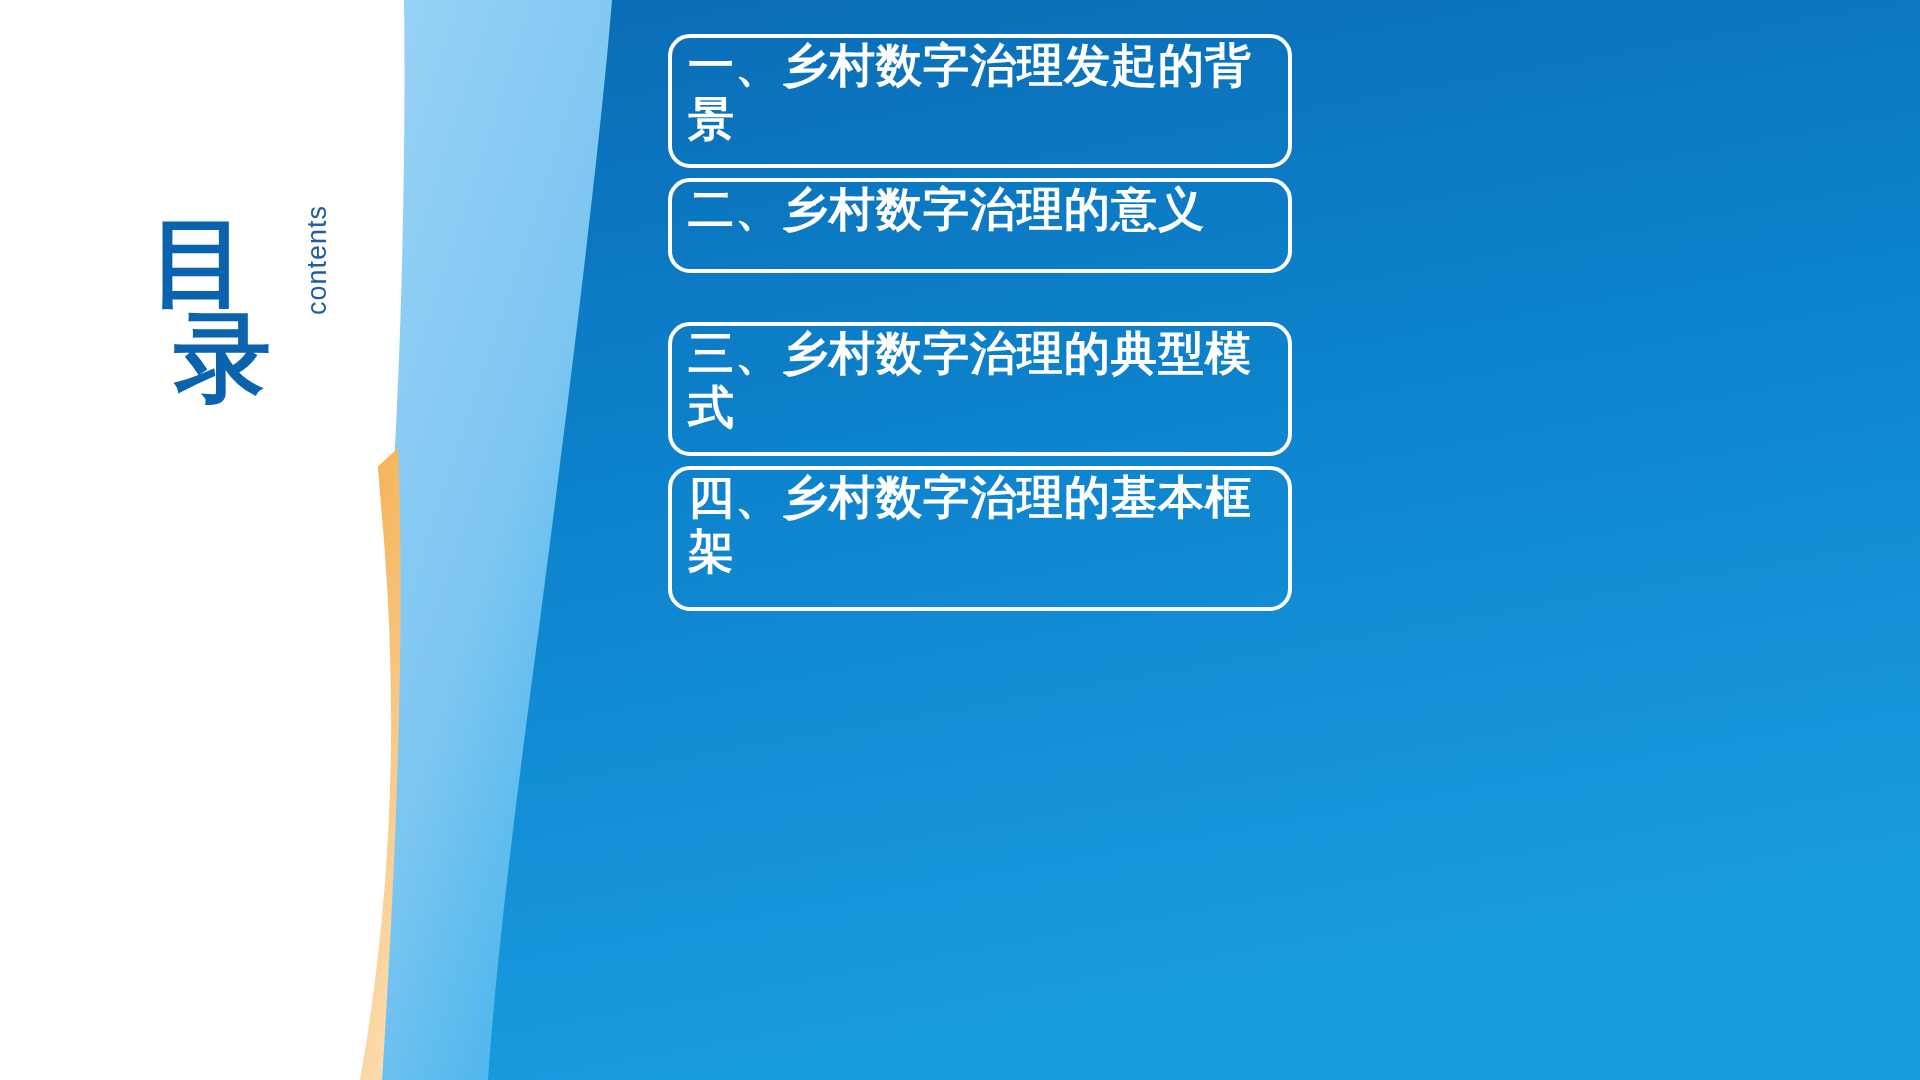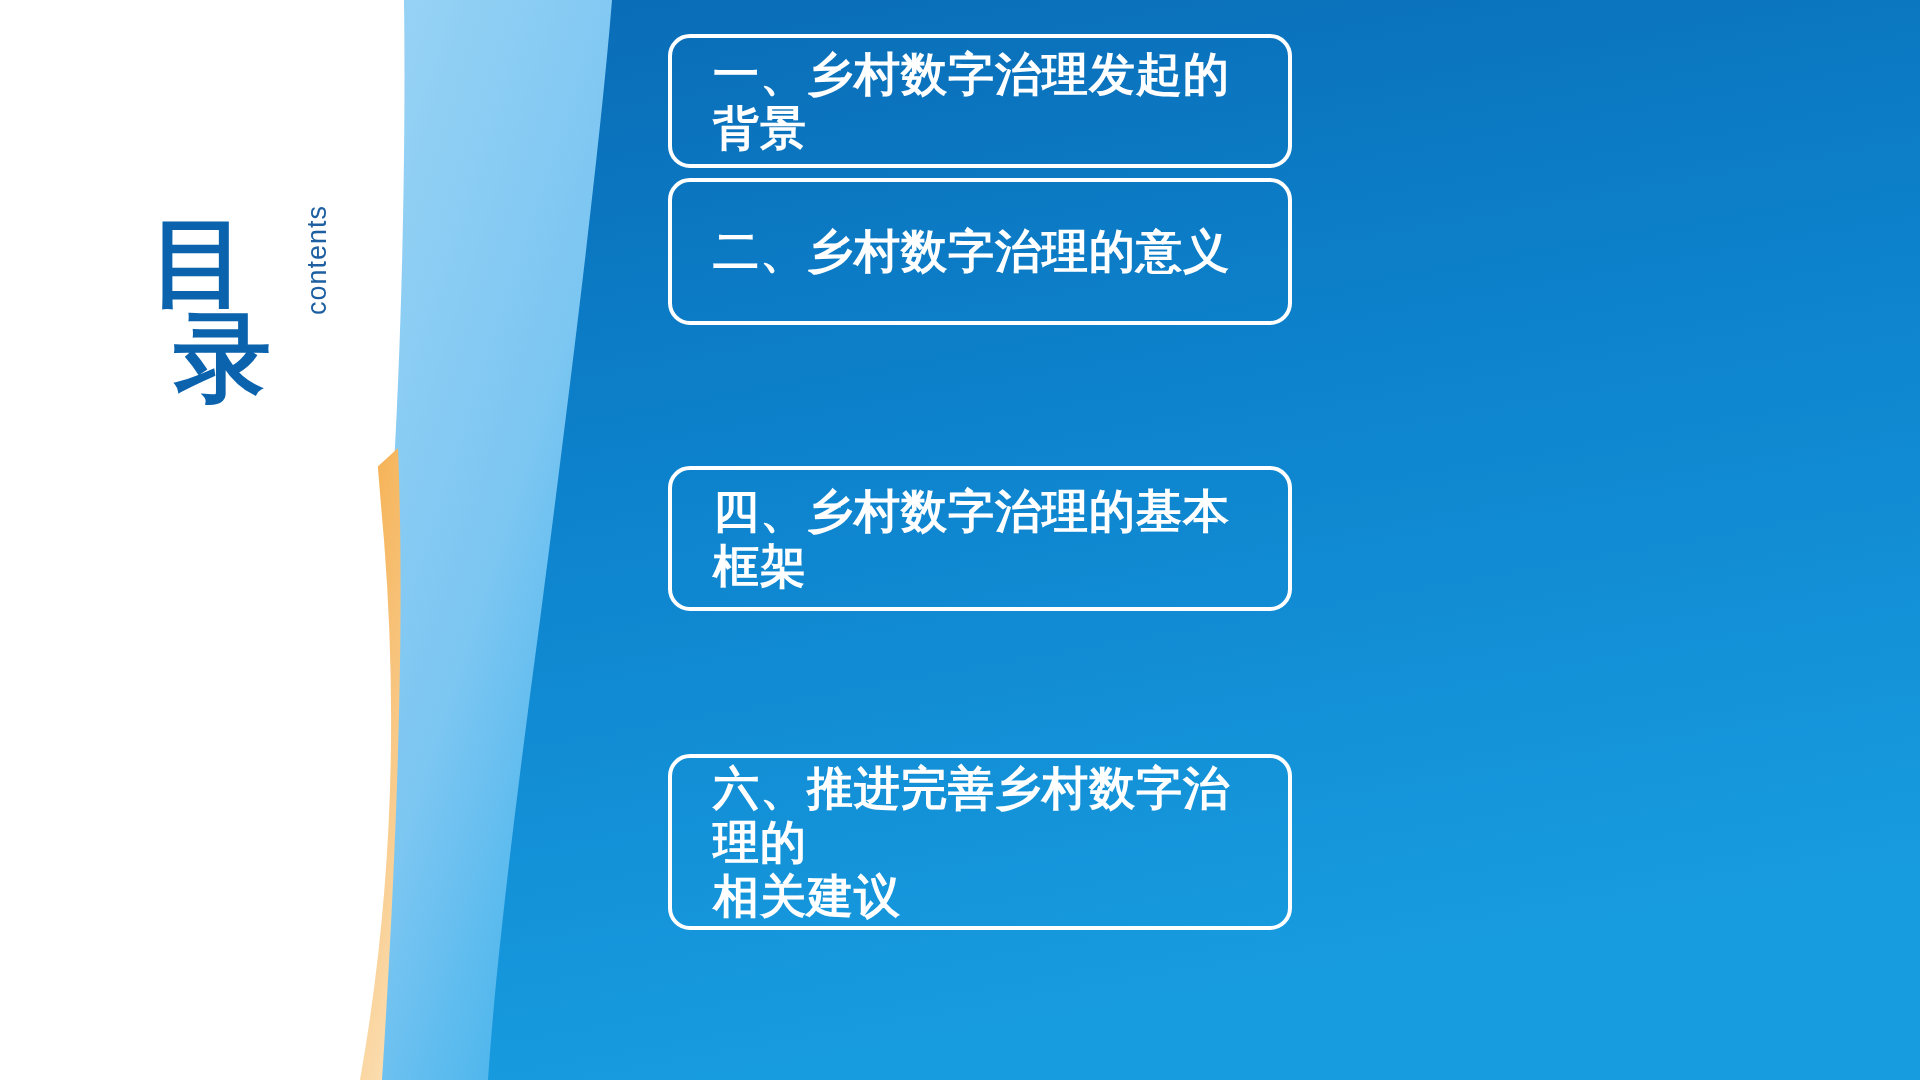--- a/index.html
+++ b/index.html
@@ -72,34 +72,34 @@
     height: 1020px;
   }
   .content-box {
     position: absolute;
     left: 0;
     width: 624px;
     box-sizing: border-box;
     border: 4px solid #ffffff;
     border-radius: 22px;
     display: flex;
-    align-items: center;
-    padding: 0 41px;
+    align-items: flex-start;
+    padding: 0 16px;
   }
   .content-box .label {
     color: #ffffff;
     font-weight: bold;
     font-size: 46px;
     line-height: 1.18;
     letter-spacing: 1px;
     white-space: pre-line;
     font-family: "DejaVu Sans", "Liberation Sans", sans-serif;
   }
   .box-1 { top: 0px;   height: 134px; }
-  .box-2 { top: 144px; height: 147px; }
+  .box-2 { top: 144px; height: 95px; }
   .box-3 { top: 288px; height: 134px; }
   .box-4 { top: 432px; height: 145px; }
   .box-5 { top: 576px; height: 134px; }
   .box-6 { top: 720px; height: 176px; }
 </style>
 </head>
 <body>
 
 <div id="slide">
 
@@ -157,26 +157,25 @@
   <div id="contents-list">
 
     <div class="content-box box-1">
       <span class="label">一、乡村数字治理发起的背景</span>
     </div>
 
     <div class="content-box box-2">
       <span class="label">二、乡村数字治理的意义</span>
     </div>
 
+    <div class="content-box box-3">
+      <span class="label">三、乡村数字治理的典型模式</span>
+    </div>
 
     <div class="content-box box-4">
       <span class="label">四、乡村数字治理的基本框架</span>
     </div>
 
 
-    <div class="content-box box-6">
-      <span class="label">六、推进完善乡村数字治理的
-相关建议</span>
-    </div>
 
   </div>
 
 </div>
 
 </body></html>

